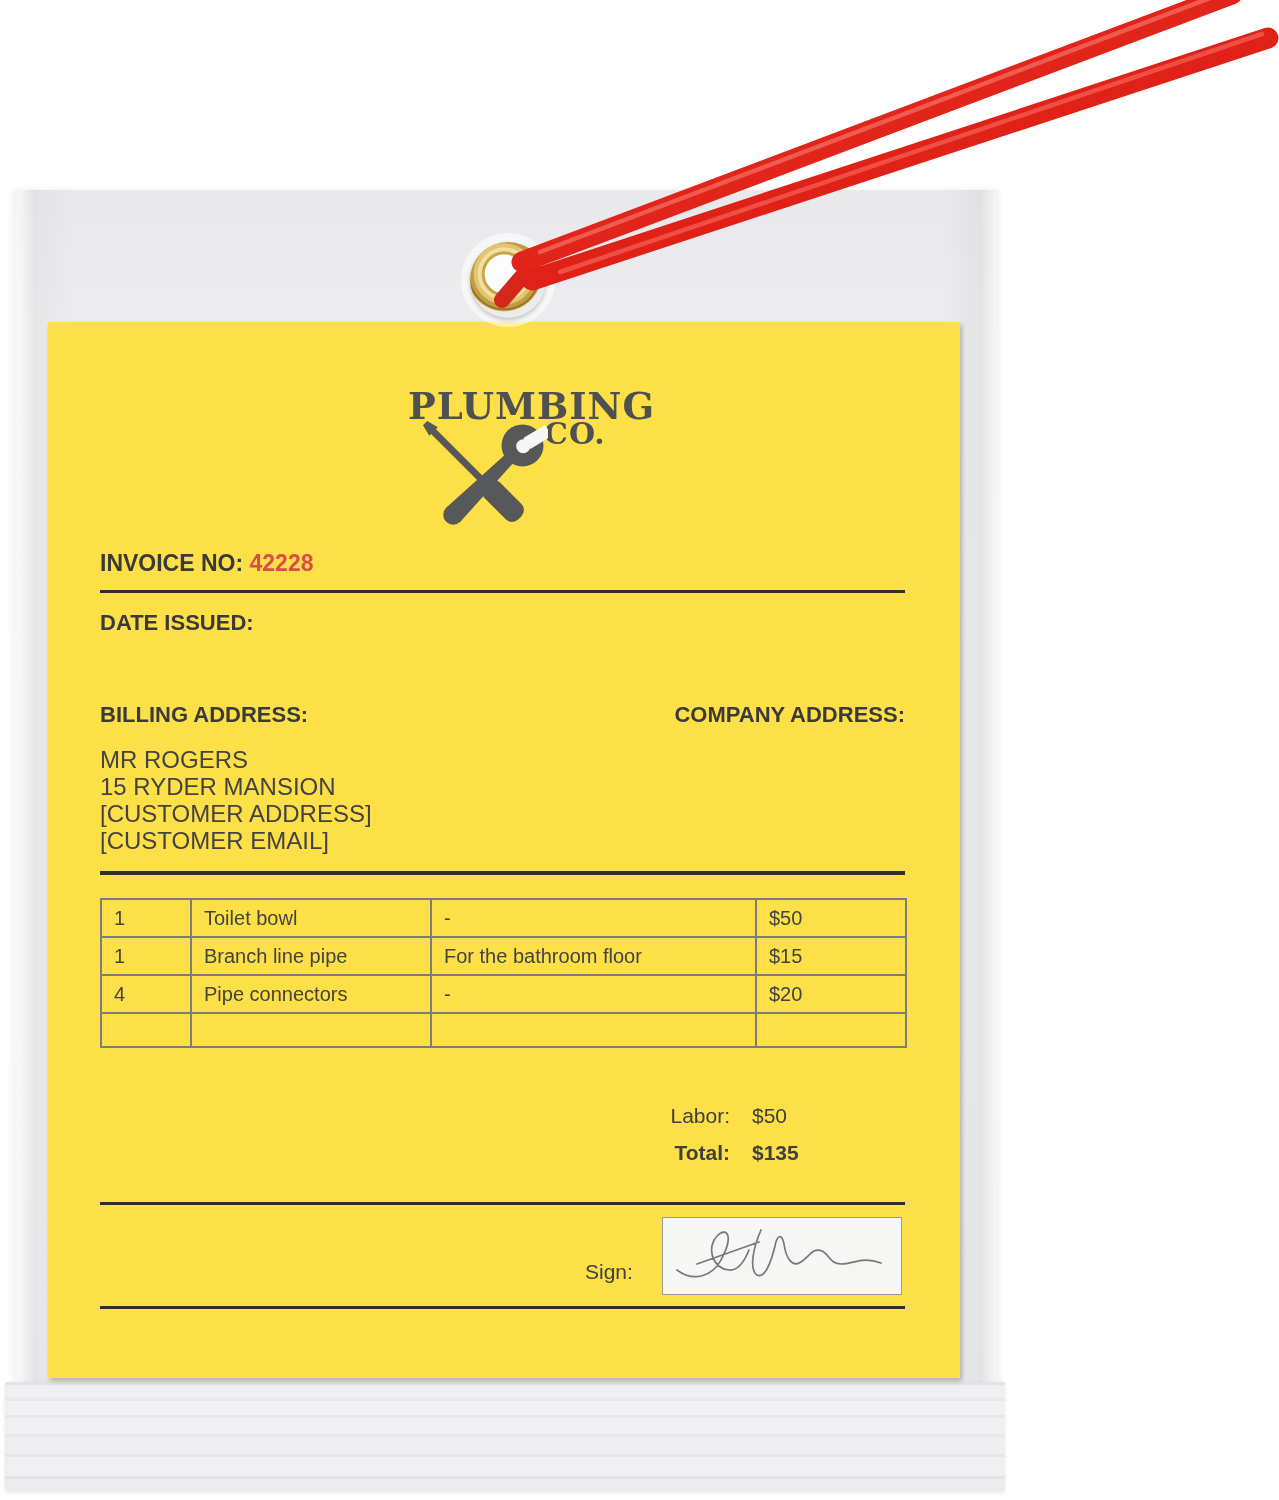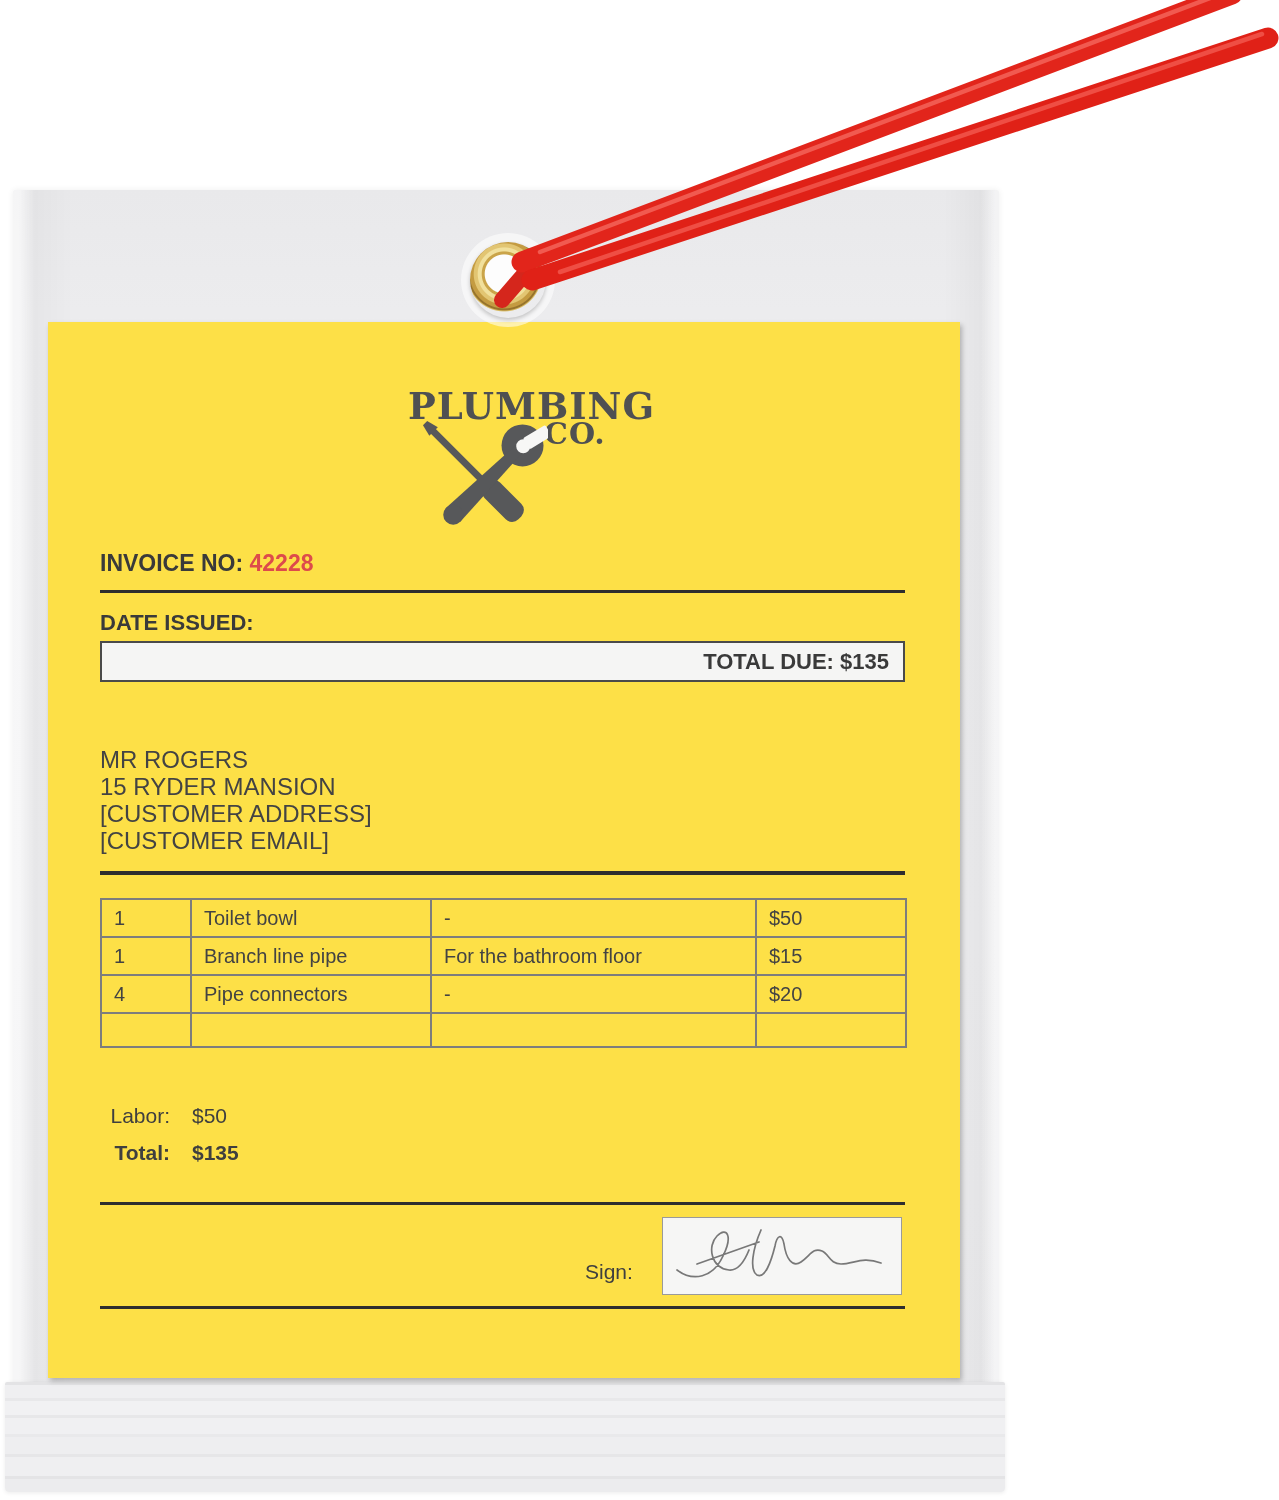--- a/index.html
+++ b/index.html
@@ -69,21 +69,21 @@
            font-size:20px; color:#434343; }
   .items th, .items td { border:2px solid #7d7d7d; padding:0 12px; text-align:left;
                          overflow:hidden; white-space:nowrap; }
   .items th { height:40px; font-size:20px; font-weight:700; color:#3a3a3a; }
   .items td { height:38px; }
   .items tr.empty td { height:34px; }
   .col-qty{width:90px;} .col-product{width:240px;} .col-desc{width:325px;} .col-price{width:150px;}
 
   
   .totals { left:52px; top:782px; width:730px; }
-  .totals .trow { display:flex; justify-content:flex-start; align-items:baseline;
+  .totals .trow { display:flex; justify-content:flex-end; align-items:baseline;
                   gap:22px; margin-bottom:13px; font-size:21px; color:#3f3f3f; }
   .totals .tlabel { min-width:70px; text-align:right; }
   .totals .tvalue { min-width:78px; text-align:left; }
   .totals .bold { font-weight:700; }
 
   .rule-3 { top:880px; }
   .sign-label { left:537px; top:938px; font-size:21px; color:#3f3f3f; }
   .sign-box { left:614px; top:895px; width:240px; height:78px; border:1.5px solid #9a9a9a;
               background:#f6f6f5; }
   .rule-4 { top:984px; }
@@ -131,24 +131,25 @@
       </g>
     </svg>
 
     <div class="abs inv-line">
       <span>INVOICE NO:</span>
       <span class="inv-no">42228</span>
     </div>
     <div class="rule rule-1"></div>
 
     <div class="abs date-label">DATE ISSUED:</div>
-    <div class="abs due-box">
-      <span>TOTAL DUE: $135</span>
-    </div>
-
+
+    <div class="abs addr-heads">
+      <span>BILLING ADDRESS:</span>
+      <span>COMPANY ADDRESS:</span>
+    </div>
 
     <div class="abs addr-cols">
       <div class="addr-col">
         <div>MR ROGERS</div>
         <div>15 RYDER MANSION</div>
         <div>[CUSTOMER ADDRESS]</div>
         <div>[CUSTOMER EMAIL]</div>
       </div>
     </div>
     <div class="rule rule-2"></div>

